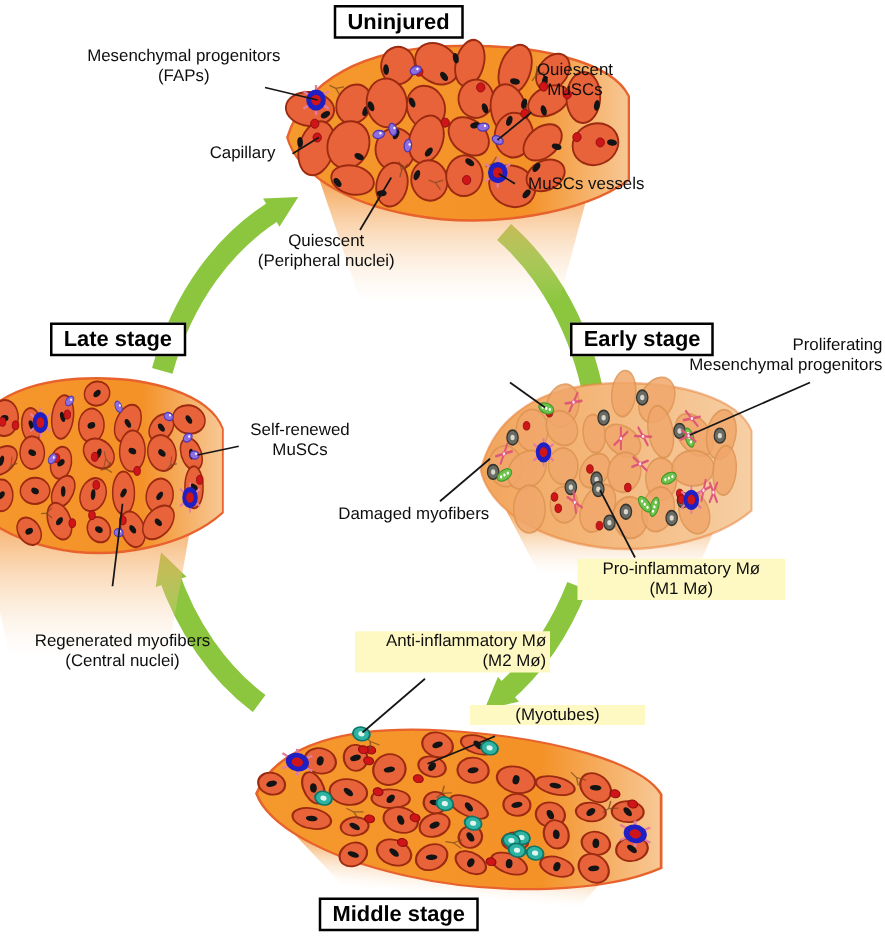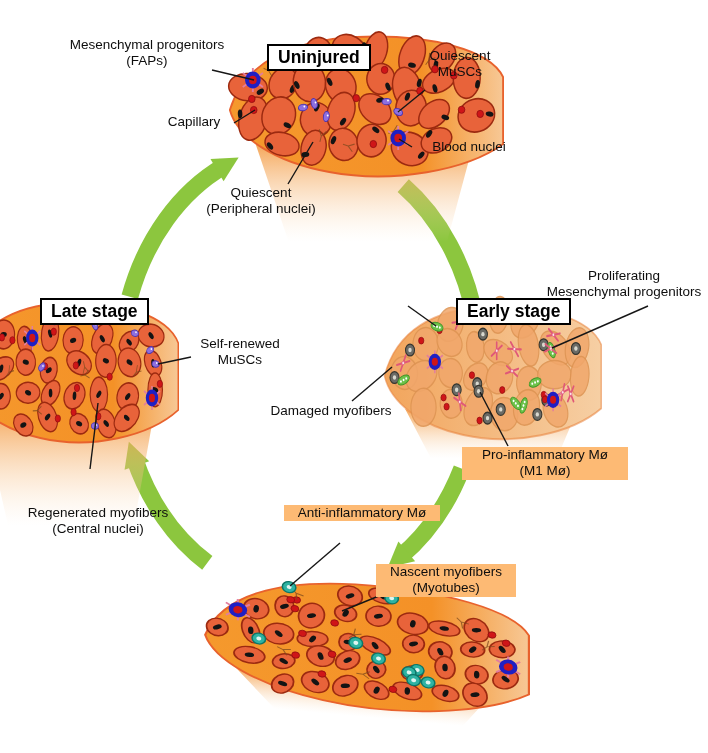--- a/index.html
+++ b/index.html
@@ -1,22 +1,22 @@
 <!DOCTYPE html>
 <html><head>
 <meta charset="utf-8">
 <style>
   html,body{margin:0;padding:0;background:#fff;}
   .canvas{position:relative;width:708px;height:753px;background:#fff;overflow:hidden;
           font-family:"Liberation Sans",sans-serif;}
   svg{position:absolute;left:0;top:0;}
   .lbl{position:absolute;font-size:13.5px;line-height:1.22;color:#0e0e0e;text-align:center;}
-  .wbg{background:#fdba74;padding:0 3px;}
+  .wbg{background:#fef9c3;padding:0 3px;}
   .box{position:absolute;border:2.5px solid #000;background:#fff;color:#000;
-       font-weight:bold;font-size:17.5px;line-height:1.2;padding:1px 9px;white-space:nowrap;margin-top:40px;}
+       font-weight:bold;font-size:17.5px;line-height:1.2;padding:1px 9px;white-space:nowrap;}
 </style>
 </head>
 <body>
 
 <div class="canvas">
 
   <svg id="art" width="708" height="753" viewBox="0 0 708 753">
     <defs>
       <linearGradient id="gBlob" x1="0" y1="0" x2="1" y2="0">
         <stop offset="0" stop-color="#f5992d"></stop>
@@ -554,42 +554,42 @@
     <div>(FAPs)</div>
   </div>
   <div class="lbl" style="left:410px;top:48px;width:100px;">
     <div>Quiescent</div>
     <div>MuSCs</div>
   </div>
   <div class="lbl" style="left:154px;top:114px;width:80px;">
     <div>Capillary</div>
   </div>
   <div class="lbl" style="left:414px;top:139px;width:110px;">
-    <div>Blood nuclei</div>
+    <div>MuSCs vessels</div>
   </div>
   <div class="lbl" style="left:198px;top:185px;width:126px;">
     <div>Quiescent</div>
     <div>(Peripheral nuclei)</div>
   </div>
-  <div class="lbl" style="left:542px;top:268px;width:164px;">
+  <div class="lbl" style="left:542px;top:268px;width:164px;text-align:right;">
     <div>Proliferating</div>
     <div>Mesenchymal progenitors</div>
   </div>
   <div class="lbl" style="left:264px;top:403px;width:134px;">
     <div>Damaged myofibers</div>
   </div>
   <div class="lbl wbg" style="left:462px;top:447px;width:160px;">
     <div>Pro-inflammatory Mø</div>
     <div>(M1 Mø)</div>
   </div>
-  <div class="lbl wbg" style="left:284px;top:505px;width:150px;">
+  <div class="lbl wbg" style="left:284px;top:505px;width:150px;text-align:right;">
     <div>Anti-inflammatory Mø</div>
+    <div>(M2 Mø)</div>
   </div>
   <div class="lbl wbg" style="left:376px;top:564px;width:134px;">
-    <div>Nascent myofibers</div>
     <div>(Myotubes)</div>
   </div>
   <div class="lbl" style="left:186px;top:336px;width:108px;">
     <div>Self-renewed</div>
     <div>MuSCs</div>
   </div>
   <div class="lbl" style="left:14px;top:472px;width:168px;margin-top:33px;">
     <div>Regenerated myofibers</div>
     <div>(Central nuclei)</div>
   </div>

